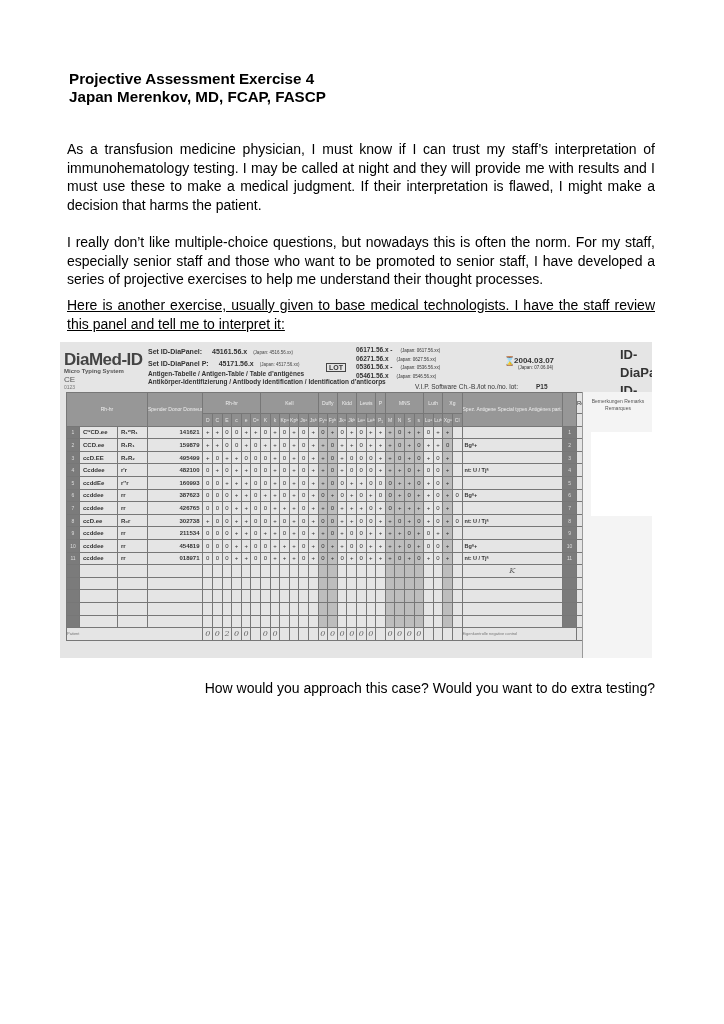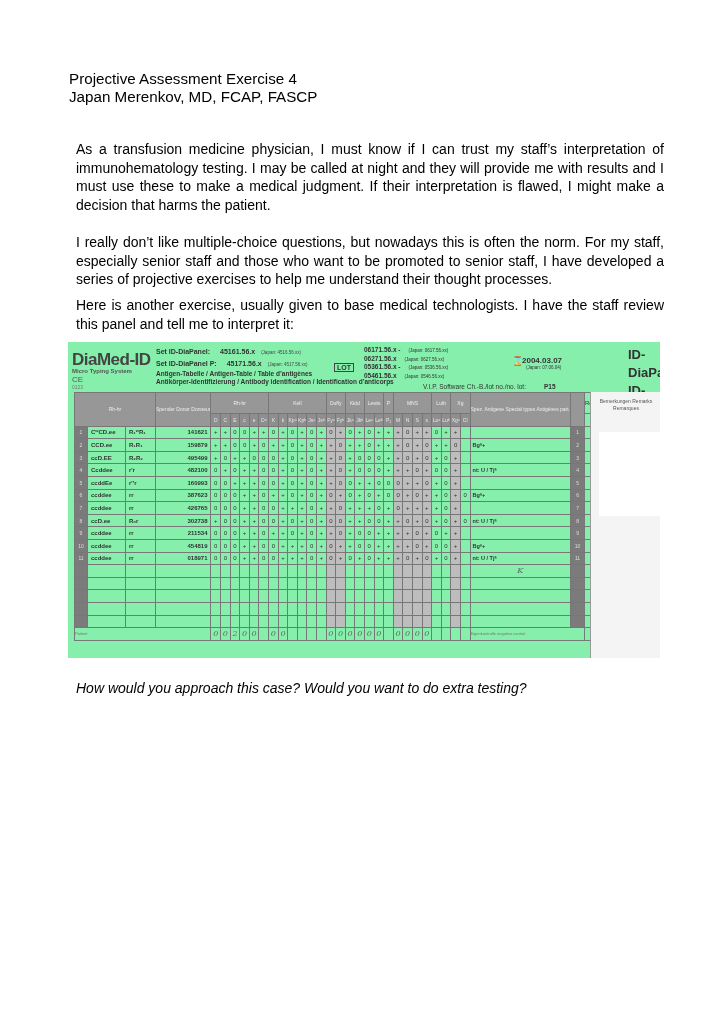--- a/index.html
+++ b/index.html
@@ -1,29 +1,29 @@
 <!DOCTYPE html>
 <html><head>
 <meta charset="utf-8">
 <style>
   html, body { margin: 0; padding: 0; background: #ffffff; }
   body { width: 724px; height: 1024px; position: relative; overflow: hidden; font-family: "Liberation Sans", sans-serif; color: #000; }
   .page { position: absolute; left: 0; top: 0; width: 724px; height: 1024px; }
 
   .heading { position: absolute; left: 69px; top: 70px; width: 600px; }
-  .heading div { font-weight: normal; font-size: 15.2px; line-height: 18px; }
-
-  .para { position: absolute; left: 76px; width: 588px; font-size: 14px; line-height: 18.6px; text-align: justify; }
+  .heading div { font-weight: bold; font-size: 15.2px; line-height: 18px; }
+
+  .para { position: absolute; left: 67px; width: 588px; font-size: 14px; line-height: 18.6px; text-align: justify; }
   .p1 { top: 140px; }
   .p2 { top: 233px; }
-  .p3 { top: 296px; }
-  .p4 { top: 679px; text-align: left; font-style: italic; }
+  .p3 { top: 296px; text-decoration: underline; }
+  .p4 { top: 679px; text-align: right; }
 
   
-  .panel { position: absolute; left: 68px; top: 342px; width: 592px; height: 316px; background: #86efac; overflow: hidden; font-family: "Liberation Sans", sans-serif; }
+  .panel { position: absolute; left: 60px; top: 342px; width: 592px; height: 316px; background: #e5e5e5; overflow: hidden; font-family: "Liberation Sans", sans-serif; }
   .logo { position: absolute; left: 4px; top: 8px; }
   .logo .brand { font-size: 17px; font-weight: bold; color: #444; letter-spacing: -0.5px; }
   .logo .sub { font-size: 6px; font-weight: bold; color: #555; margin-top: -2px; }
   .logo .ce { font-size: 8px; color: #555; margin-top: 1px; }
   .logo .num { font-size: 5px; color: #777; }
 
   .sets { position: absolute; left: 88px; top: 4px; font-size: 7px; font-weight: bold; color: #333; line-height: 11px; }
   .sets .row span.code { display: inline-block; margin-left: 10px; }
   .sets .jp { font-size: 4.5px; font-weight: normal; color: #444; margin-left: 6px; }
   .sets .sub2 { font-size: 6.5px; line-height: 8px; }

